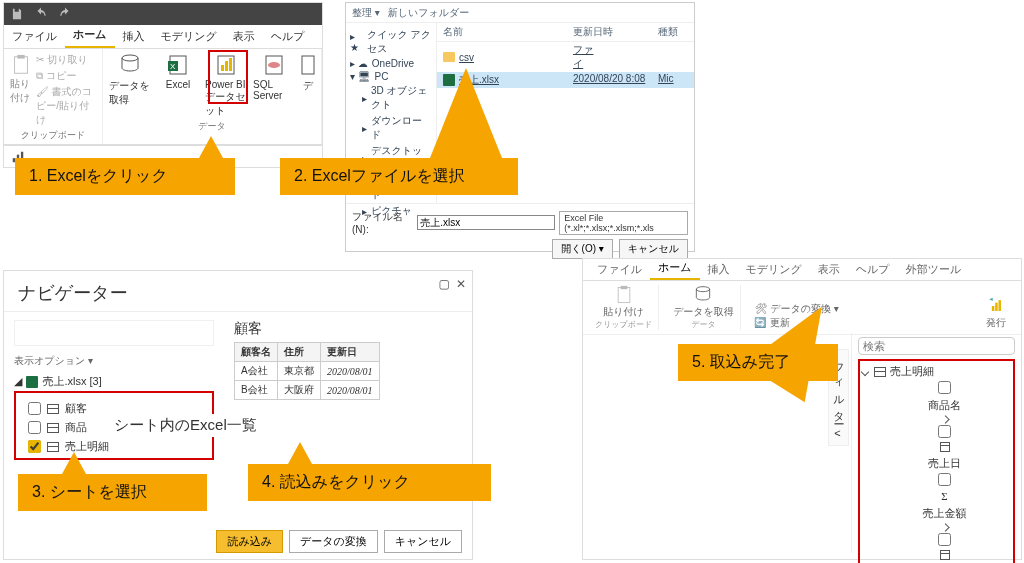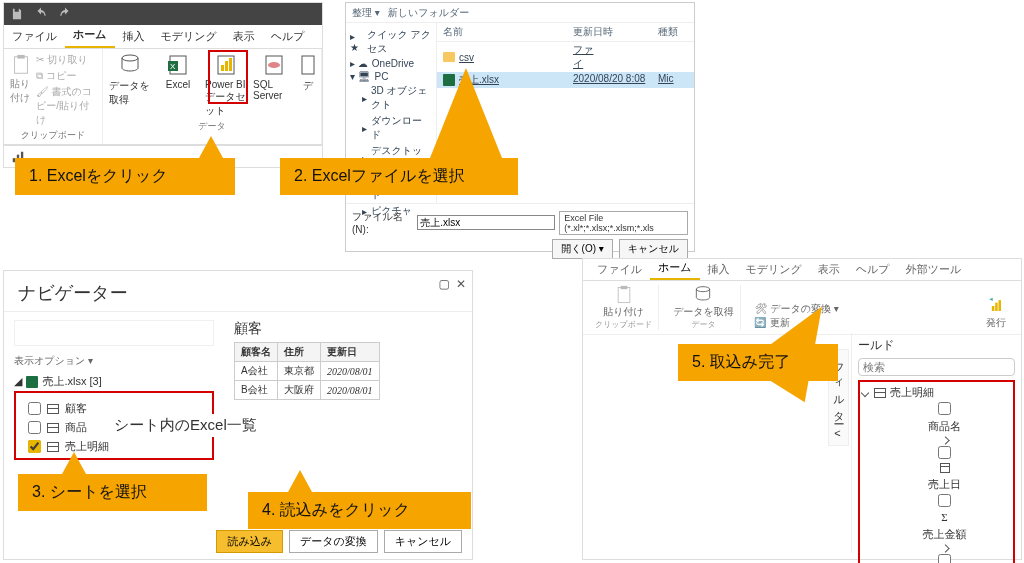--- a/index.html
+++ b/index.html
@@ -76,21 +76,21 @@
   .p3-btns { position:absolute; bottom: 6px; right: 10px; display:flex; gap: 6px; }
   .p3-btns button { font-size: 11px; padding: 3px 10px; border: 1px solid #aaa; background: #fff; }
   .p3-btns button.primary { background: #f6be2e; border-color:#d49a00; }
 
   .c3 { left: 18px; top: 474px; width: 189px; }
   .c3::before { border-left: 12px solid transparent; border-right: 12px solid transparent; border-bottom: 22px solid #f6a400; top: -22px; left: 44px; }
 
   .sheet-label { position: absolute; left: 108px; top: 414px; background:#fff; font-size: 15px; padding: 2px 6px; }
   .sheet-label::before { content:""; position:absolute; left:-32px; top:2px; width:0;height:0;border-top:10px solid transparent;border-bottom:10px solid transparent;border-right:32px solid #f6a400; display:none;}
 
-  .c4 { left: 248px; top: 492px; width: 223px; }
+  .c4 { left: 248px; top: 464px; width: 243px; }
   .c4::before { border-left: 12px solid transparent; border-right: 12px solid transparent; border-bottom: 22px solid #f6a400; top: -22px; left: 40px; }
 
   
   .p5 { position: absolute; left: 582px; top: 258px; width: 440px; height: 302px; border: 1px solid #ddd; background: #fff; }
   .p5-tabs { height: 22px; display: flex; align-items: flex-end; border-bottom: 1px solid #ddd; padding-left: 6px; }
   .p5-tab { padding: 3px 8px; font-size: 11px; color:#666; }
   .p5-tab.active { border-bottom: 2px solid #e7b500; color:#000 }
   .p5-ribbon { display: flex; border-bottom: 1px solid #eee; padding: 4px 6px; gap: 8px; align-items:flex-end; }
   .p5-ribbon .grp { display:flex; flex-direction:column; align-items:center; font-size:10px; color:#666; padding: 0 6px; border-right:1px solid #eee; }
   .p5-ribbon .grp .ic { width:26px; height:20px; }
@@ -368,21 +368,20 @@
         </svg>
       <span>発行</span>
     </div>
   </div>
 
   <div class="p5-filter-tab">
     <span>フィルター</span> <span style="writing-mode:horizontal-tb">&lt;</span>
   </div>
 
   <div class="p5-fields">
-    <div class="hdr">ールド</div>
     <input class="search" placeholder="検索" style="">
     <div class="red-box-5">
       <div class="p5-tree">
         <div class="p5-node">
             <span class="chev"></span>
             <span class="i-table"></span> 
             <span>売上明細</span>
           </div>
         <div class="p5-node child">
             <input type="checkbox" style=""> 

